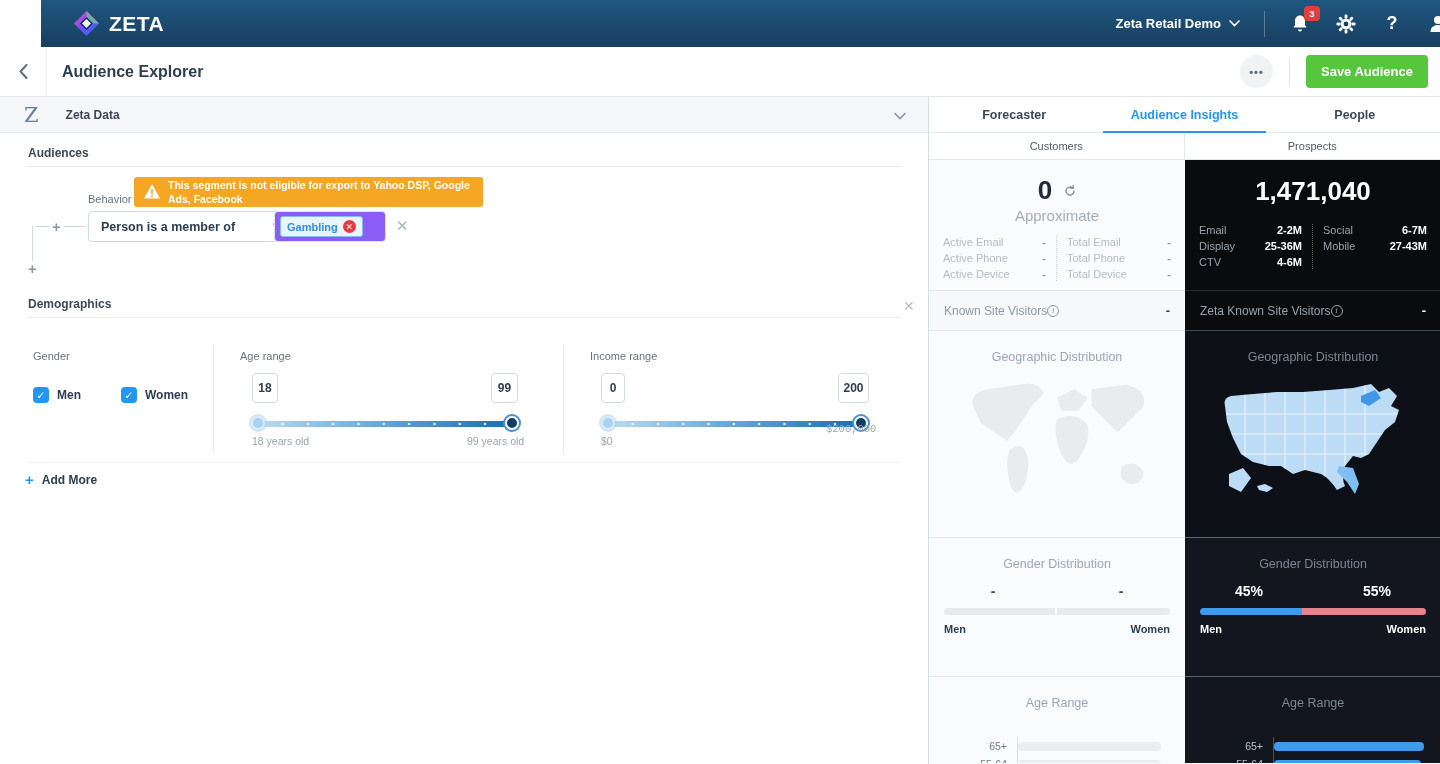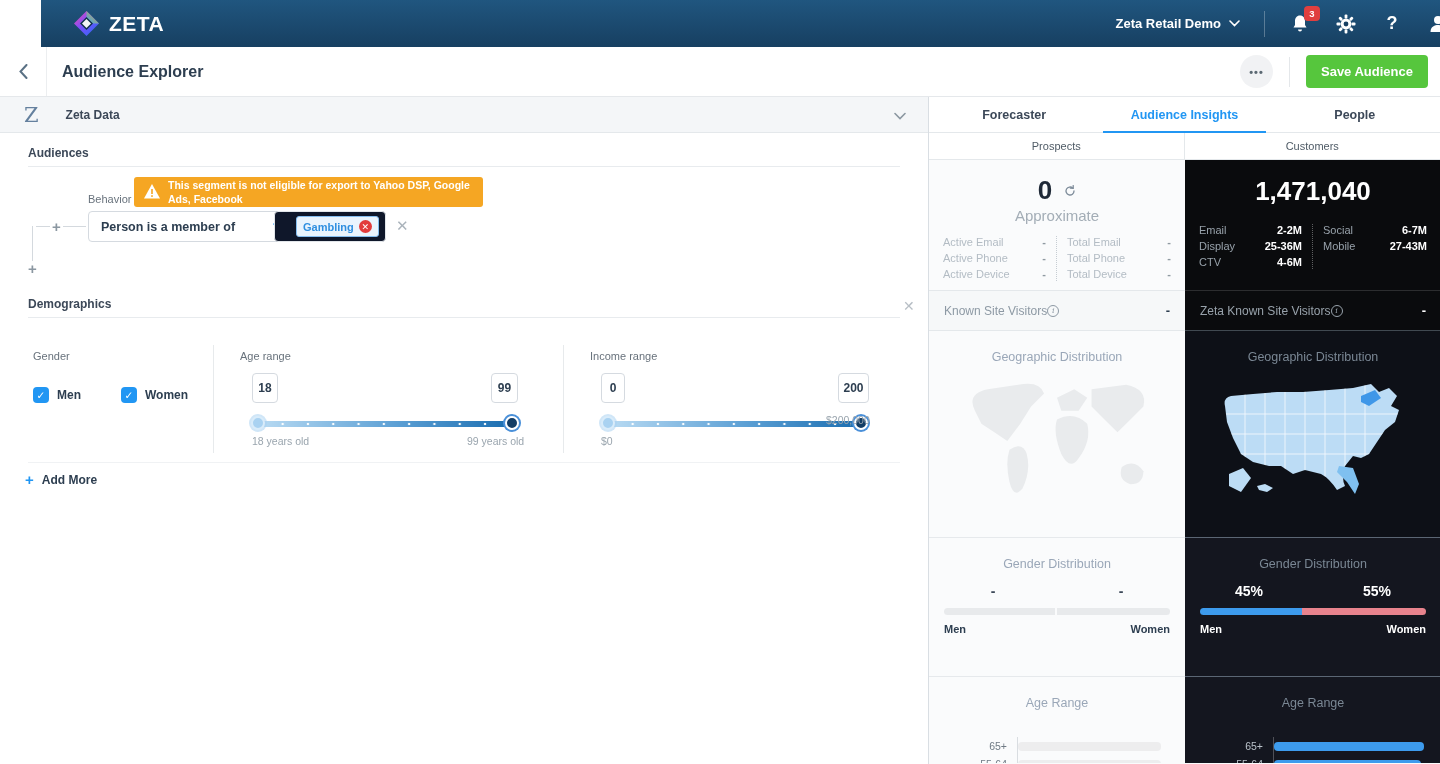--- a/index.html
+++ b/index.html
@@ -50,22 +50,22 @@
 
   .behavior-label { position:absolute; left:88px; top:193px; font-size:11px; color:#68727c; }
 
   .tree-plus { position:absolute; color:#8b97a1; font-size:15px; font-weight:700; cursor:pointer; line-height:1; }
   .tree-hline { position:absolute; height:1px; background:#d4d9de; }
   .tree-vline { position:absolute; width:1px; background:#d4d9de; }
 
   .operator-select { position:absolute; left:88px; top:211px; width:204px; height:31px; background:#fff;
     border:1px solid #d5dae0; border-radius:4px; display:flex; align-items:center; padding:0 8px 0 12px; cursor:pointer; }
   .operator-text { font-size:12.5px; font-weight:600; color:#2d3e50; flex:1; }
-  .tag-box { position:absolute; left:274px; top:211px; width:112px; height:31px; background:#0f172a;
-    border:1px solid #e2e6ea; border-radius:4px; display:flex; align-items:center; padding:0 21px; }
+  .tag-box { position:absolute; left:274px; top:211px; width:112px; height:31px; background:#8b5cf6;
+    border:1px solid #e2e6ea; border-radius:4px; display:flex; align-items:center; padding:0 5px; }
   .tag-pill { display:flex; align-items:center; gap:5px; background:#eaf4fd; border:1px solid #85bef0;
     border-radius:3px; padding:3px 6px; cursor:pointer; }
   .tag-text { font-size:11px; font-weight:600; color:#2f8fe0; }
   .tag-remove { width:13px; height:13px; border-radius:50%; background:#e23c3c; color:#fff; font-size:9px;
     display:flex; align-items:center; justify-content:center; font-weight:700; cursor:pointer; }
   .row-remove { position:absolute; left:396px; top:217px; color:#aab3bb; font-size:15px; cursor:pointer; }
   .demo-close { position:absolute; left:903px; top:298px; color:#b7bec5; font-size:14px; cursor:pointer; }
 
   .field-label { position:absolute; font-size:11px; color:#68727c; }
   .check { width:16px; height:16px; background:#2196f3; border-radius:4px; color:#fff; font-size:10.5px;
@@ -329,38 +329,38 @@
 <div class="vdiv" style="left:563px; top:345px; height:108px;"></div>
 
 <div class="field-label" style="left:590px; top:350px;">Income range</div>
 <div class="num-box" style="left:601px; top:373px; width:24px;">0</div>
 <div class="num-box" style="left:838px; top:373px; width:31px;">200</div>
 <div class="slider" style="left:608px; top:421px; width:253px; position:absolute;">
   <span class="handle handle-min"></span>
   <span class="handle handle-max"></span>
 </div>
 <div class="slider-caption" style="left:601px; top:435px;">$0</div>
-<div class="slider-caption" style="left:826px; top:414px;">$200,000</div>
+<div class="slider-caption" style="left:826px; top:423px;font-family:Liberation Mono, monospace;">$200,000</div>
 
 <div class="rule" style="left:28px; top:462px; width:872px; background:#f0f2f4;"></div>
 
 <div class="add-more">
   <span class="add-plus">+</span>
   <span class="add-text">Add More</span>
 </div>
 
 <div class="insights">
   <div class="tabs">
     <div class="tab">Forecaster</div>
     <div class="tab active">Audience Insights</div>
     <div class="tab">People</div>
   </div>
   <div class="col-headers">
+    <div class="col-header">Customers</div>
     <div class="col-header">Prospects</div>
-    <div class="col-header">Customers</div>
   </div>
 
   <div class="col col-customers">
     <div class="sec c-metrics">
       <div class="count-row">
         <span class="c-count">0</span>
         <svg width="12" height="12" viewBox="0 0 12 12">
           <path d="M10 6 a4 4 0 1 1 -1.2 -2.85" stroke="#7e8c9a" stroke-width="1.3" fill="none" stroke-linecap="round"></path>
           <path d="M9.2 0.6 L9.2 3.4 L6.4 3.2" fill="none" stroke="#7e8c9a" stroke-width="1.3" stroke-linecap="round"></path>
         </svg>

